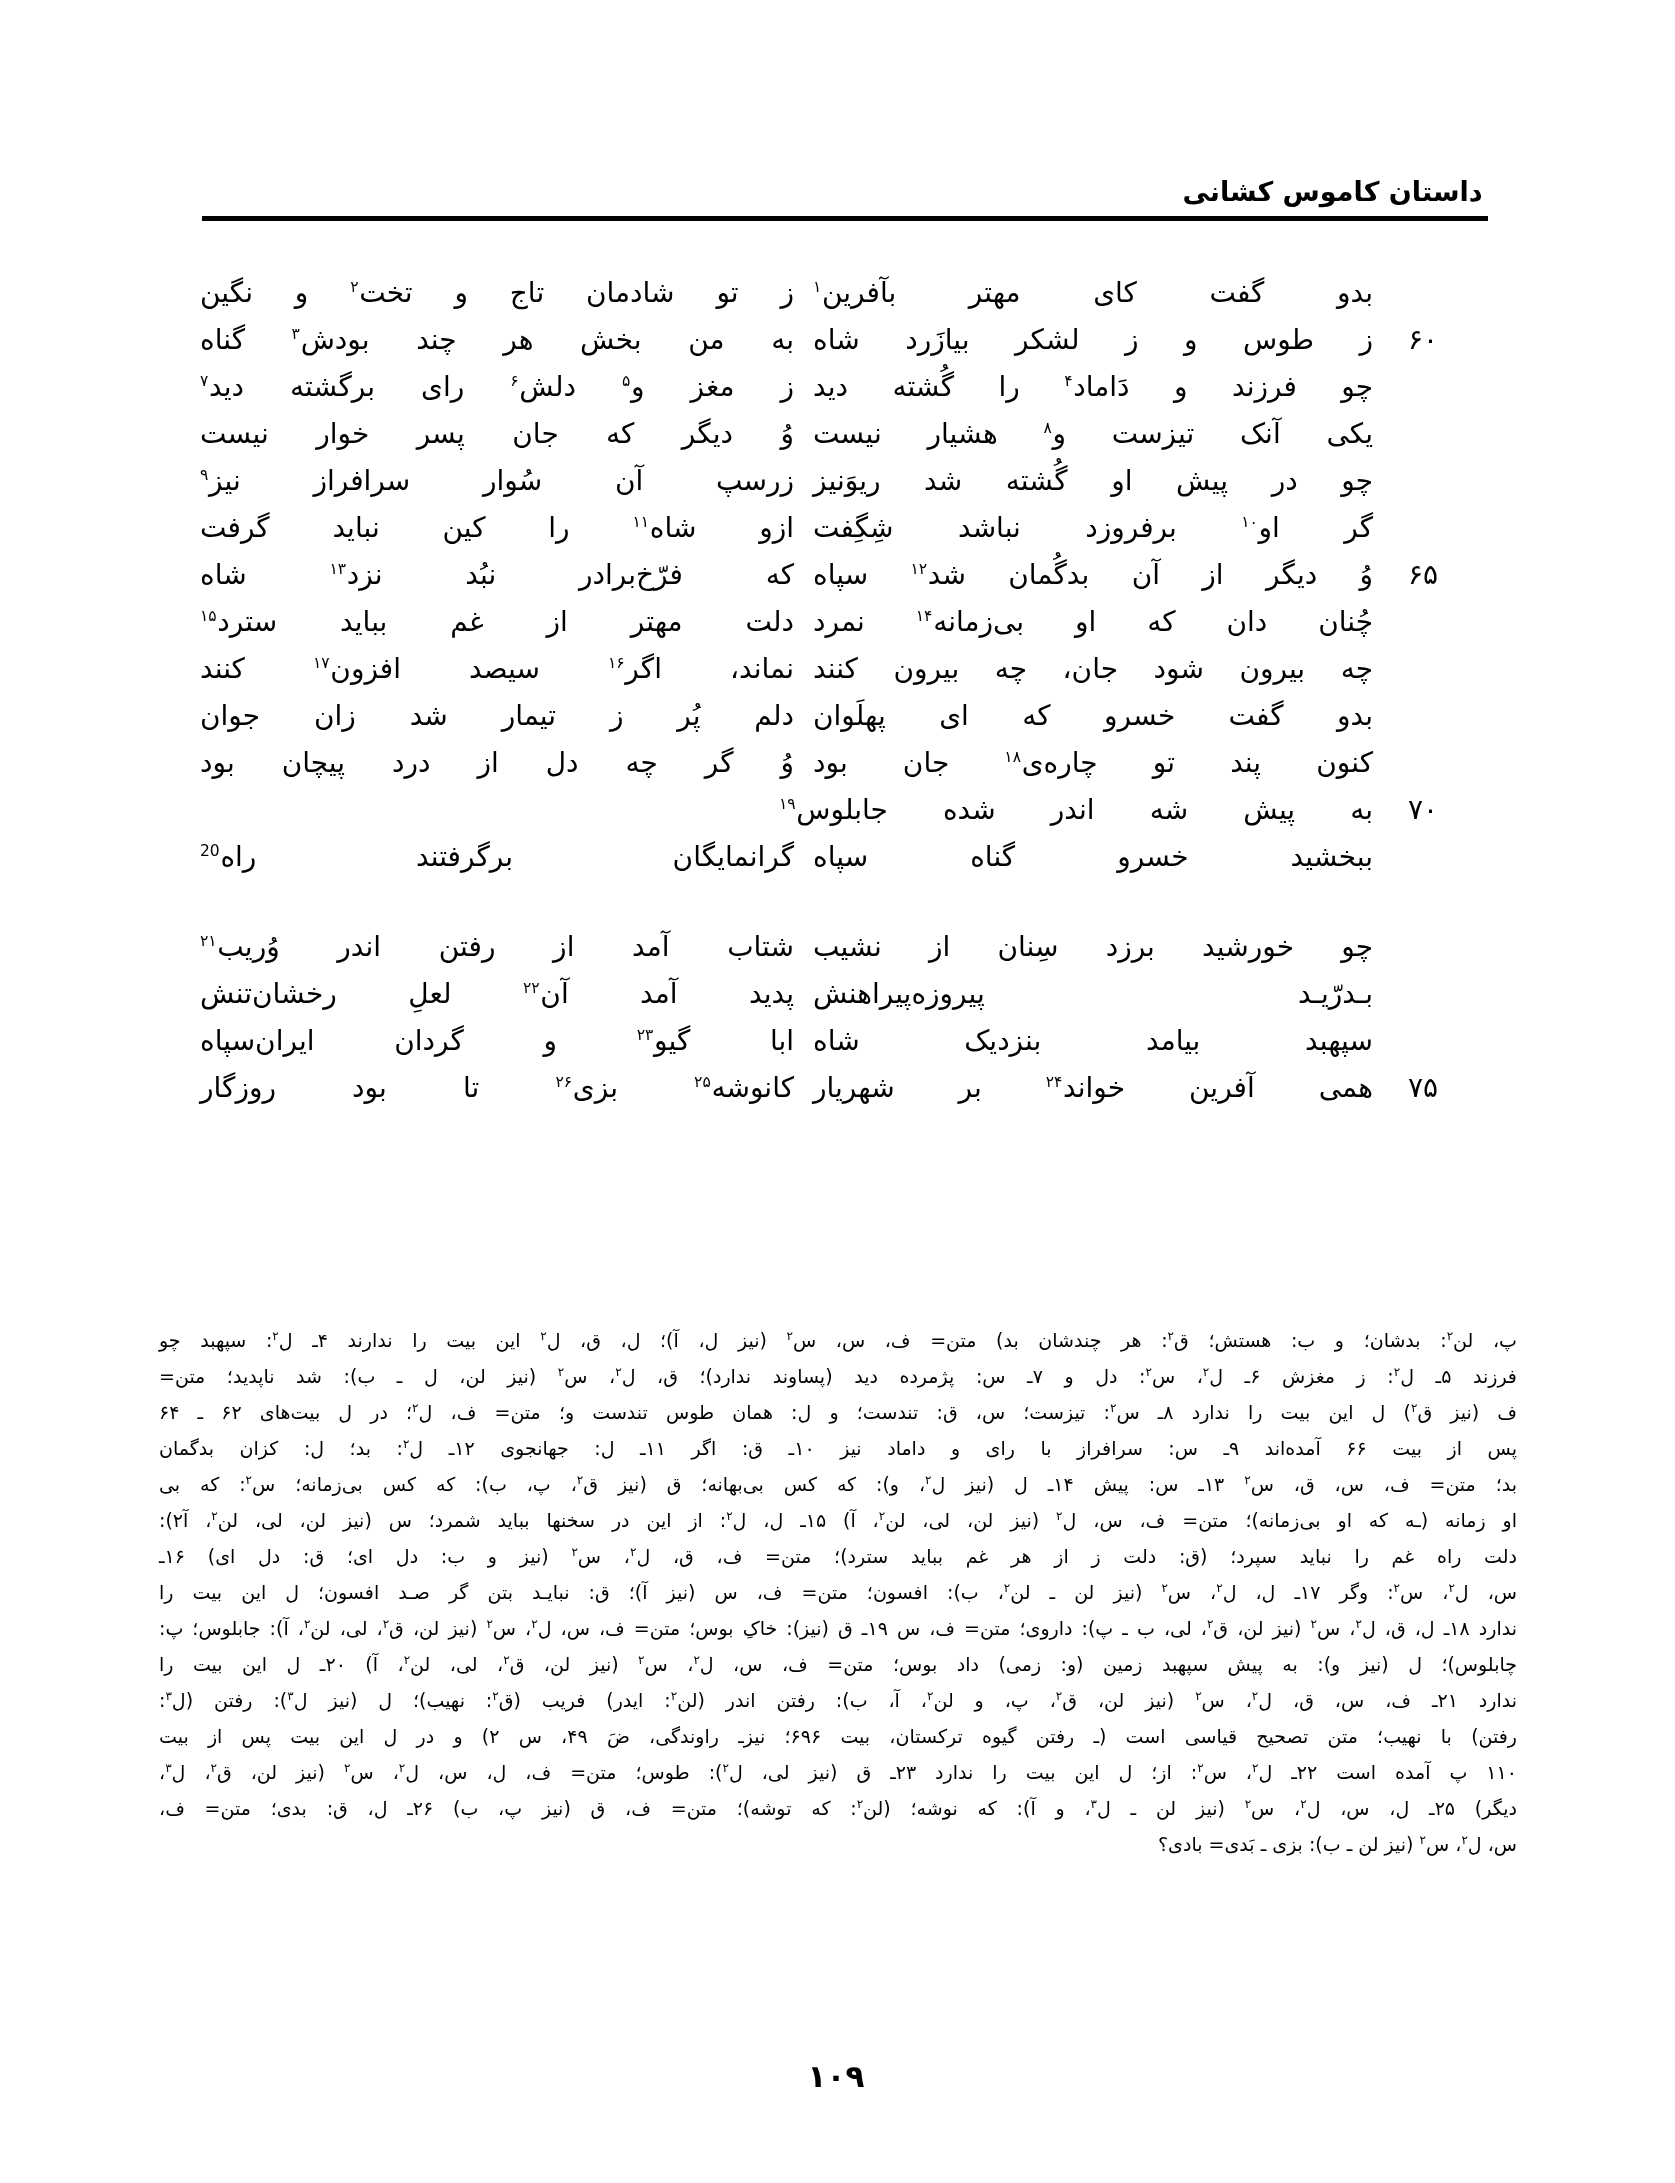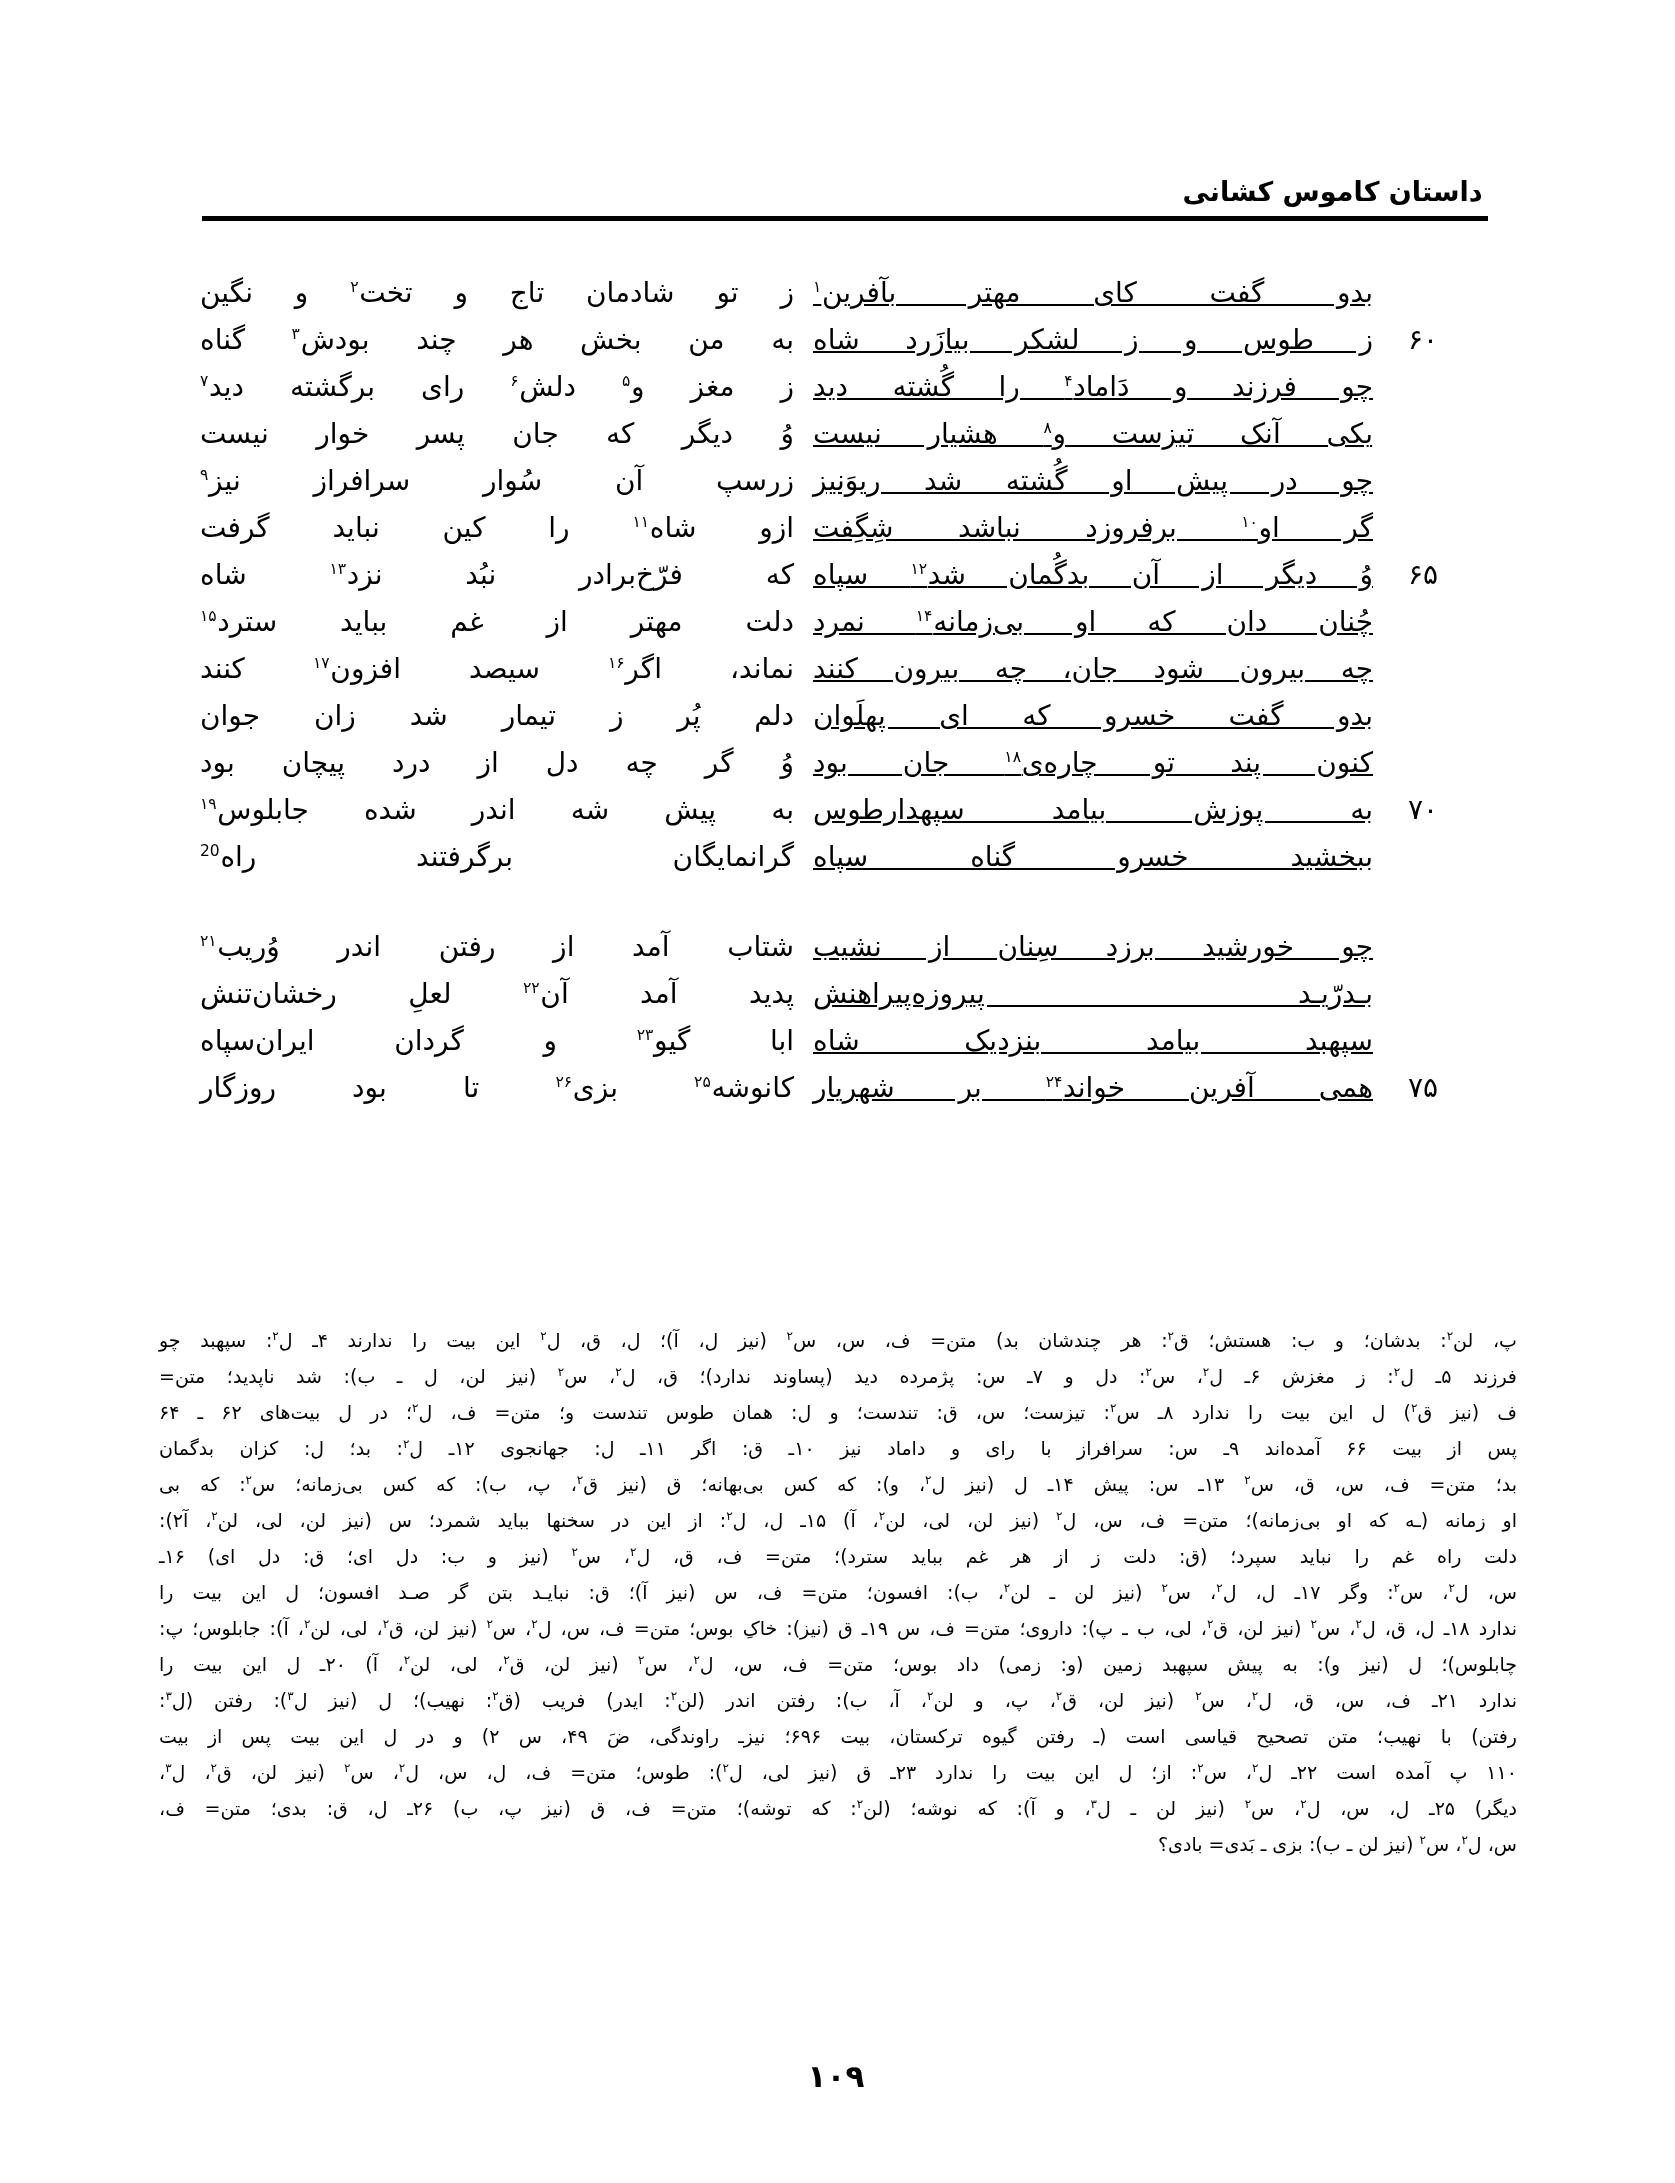--- a/index.html
+++ b/index.html
@@ -77,21 +77,20 @@
     font-size: 28px;
     line-height: 47px;
     white-space: nowrap;
   }
   .mesra-1 {
     width: 560px;
     flex: 0 0 560px;
     text-align: justify;
     text-align-last: justify;
     padding-left: 19px;
-    text-decoration: underline;
   }
   .mesra-2 {
     width: 594px;
     flex: 0 0 594px;
     text-align: justify;
     text-align-last: justify;
   }
 
   sup.fn {
     font-size: 15.5px;
@@ -197,21 +196,20 @@
           <div class="hemistich mesra-1">بدو گفت خسرو که ای پهلَوان</div>
           <div class="hemistich mesra-2">دلم پُر ز تیمار شد زان جوان</div>
         </div>
         <div class="bayt">
           <div class="num-cell"></div>
           <div class="hemistich mesra-1">کنون پند تو چاره‌ی<sup class="fn">۱۸</sup> جان بود</div>
           <div class="hemistich mesra-2">وُ گر چه دل از درد پیچان بود</div>
         </div>
         <div class="bayt">
           <div class="num-cell">۷۰</div>
-          <div class="hemistich mesra-1">به پوزش بیامد سپهدارطوس</div>
           <div class="hemistich mesra-2">به پیش شه اندر شده جابلوس<sup class="fn">۱۹</sup></div>
         </div>
         <div class="bayt">
           <div class="num-cell"></div>
           <div class="hemistich mesra-1">ببخشید خسرو گناه سپاه</div>
           <div class="hemistich mesra-2">گرانمایگان برگرفتند راه<sup class="fn">20</sup></div>
         </div>
       </div>
       <div class="stanza">
         <div class="bayt">

